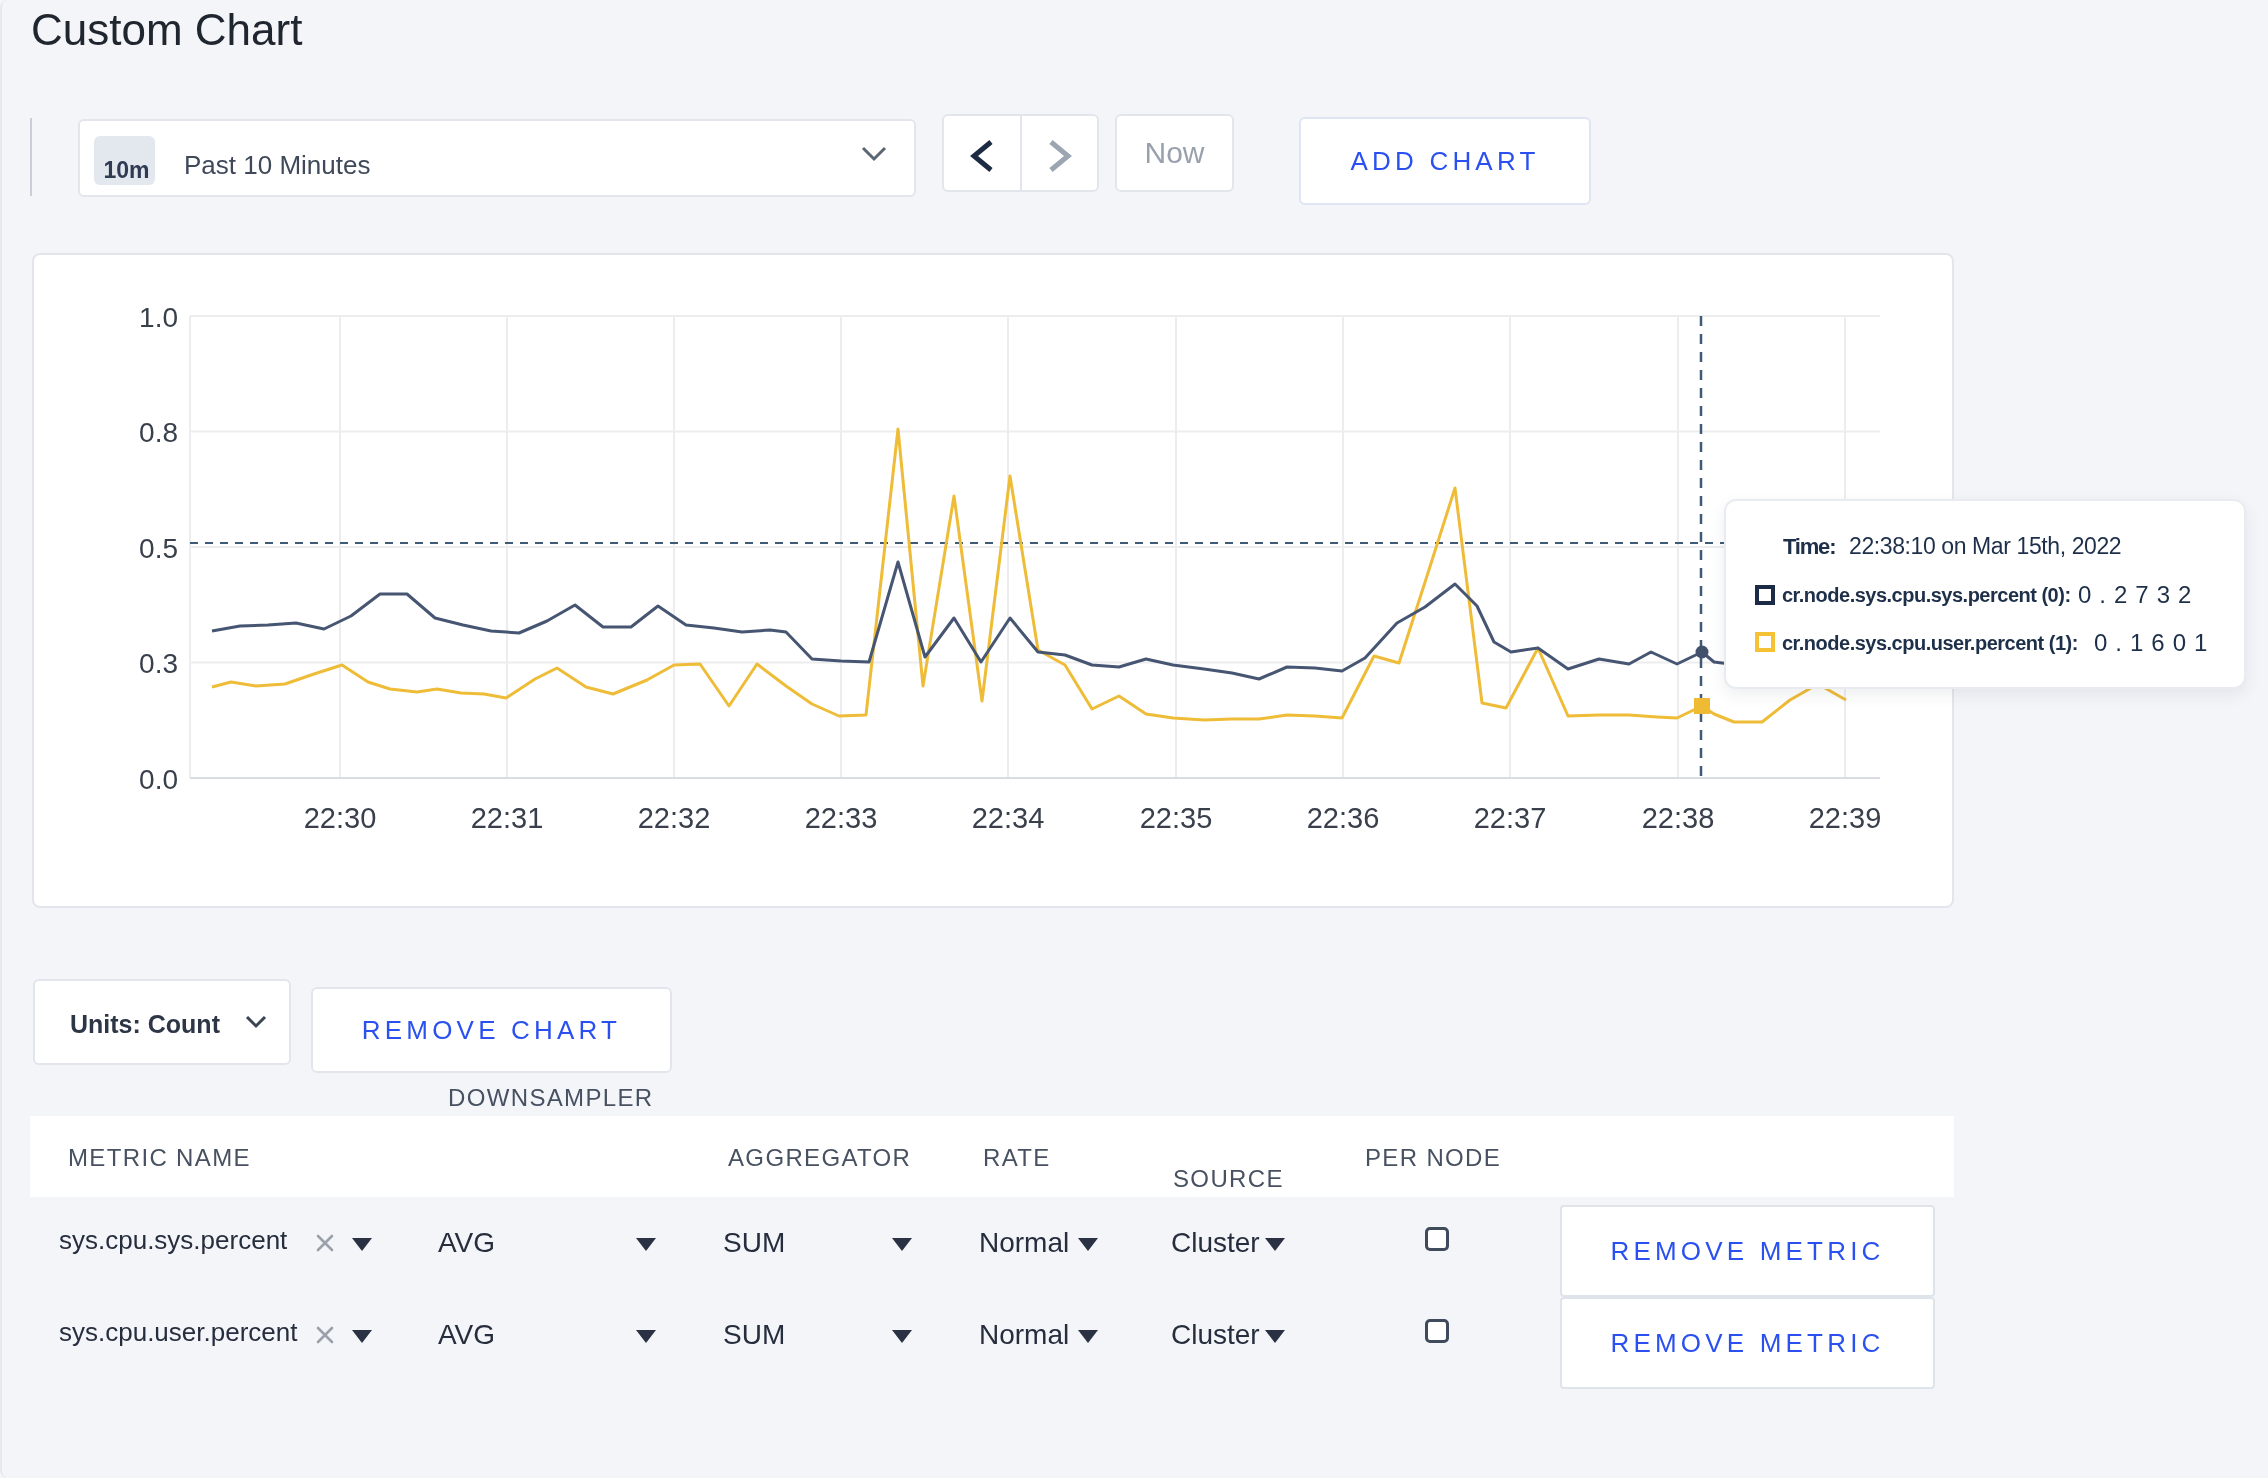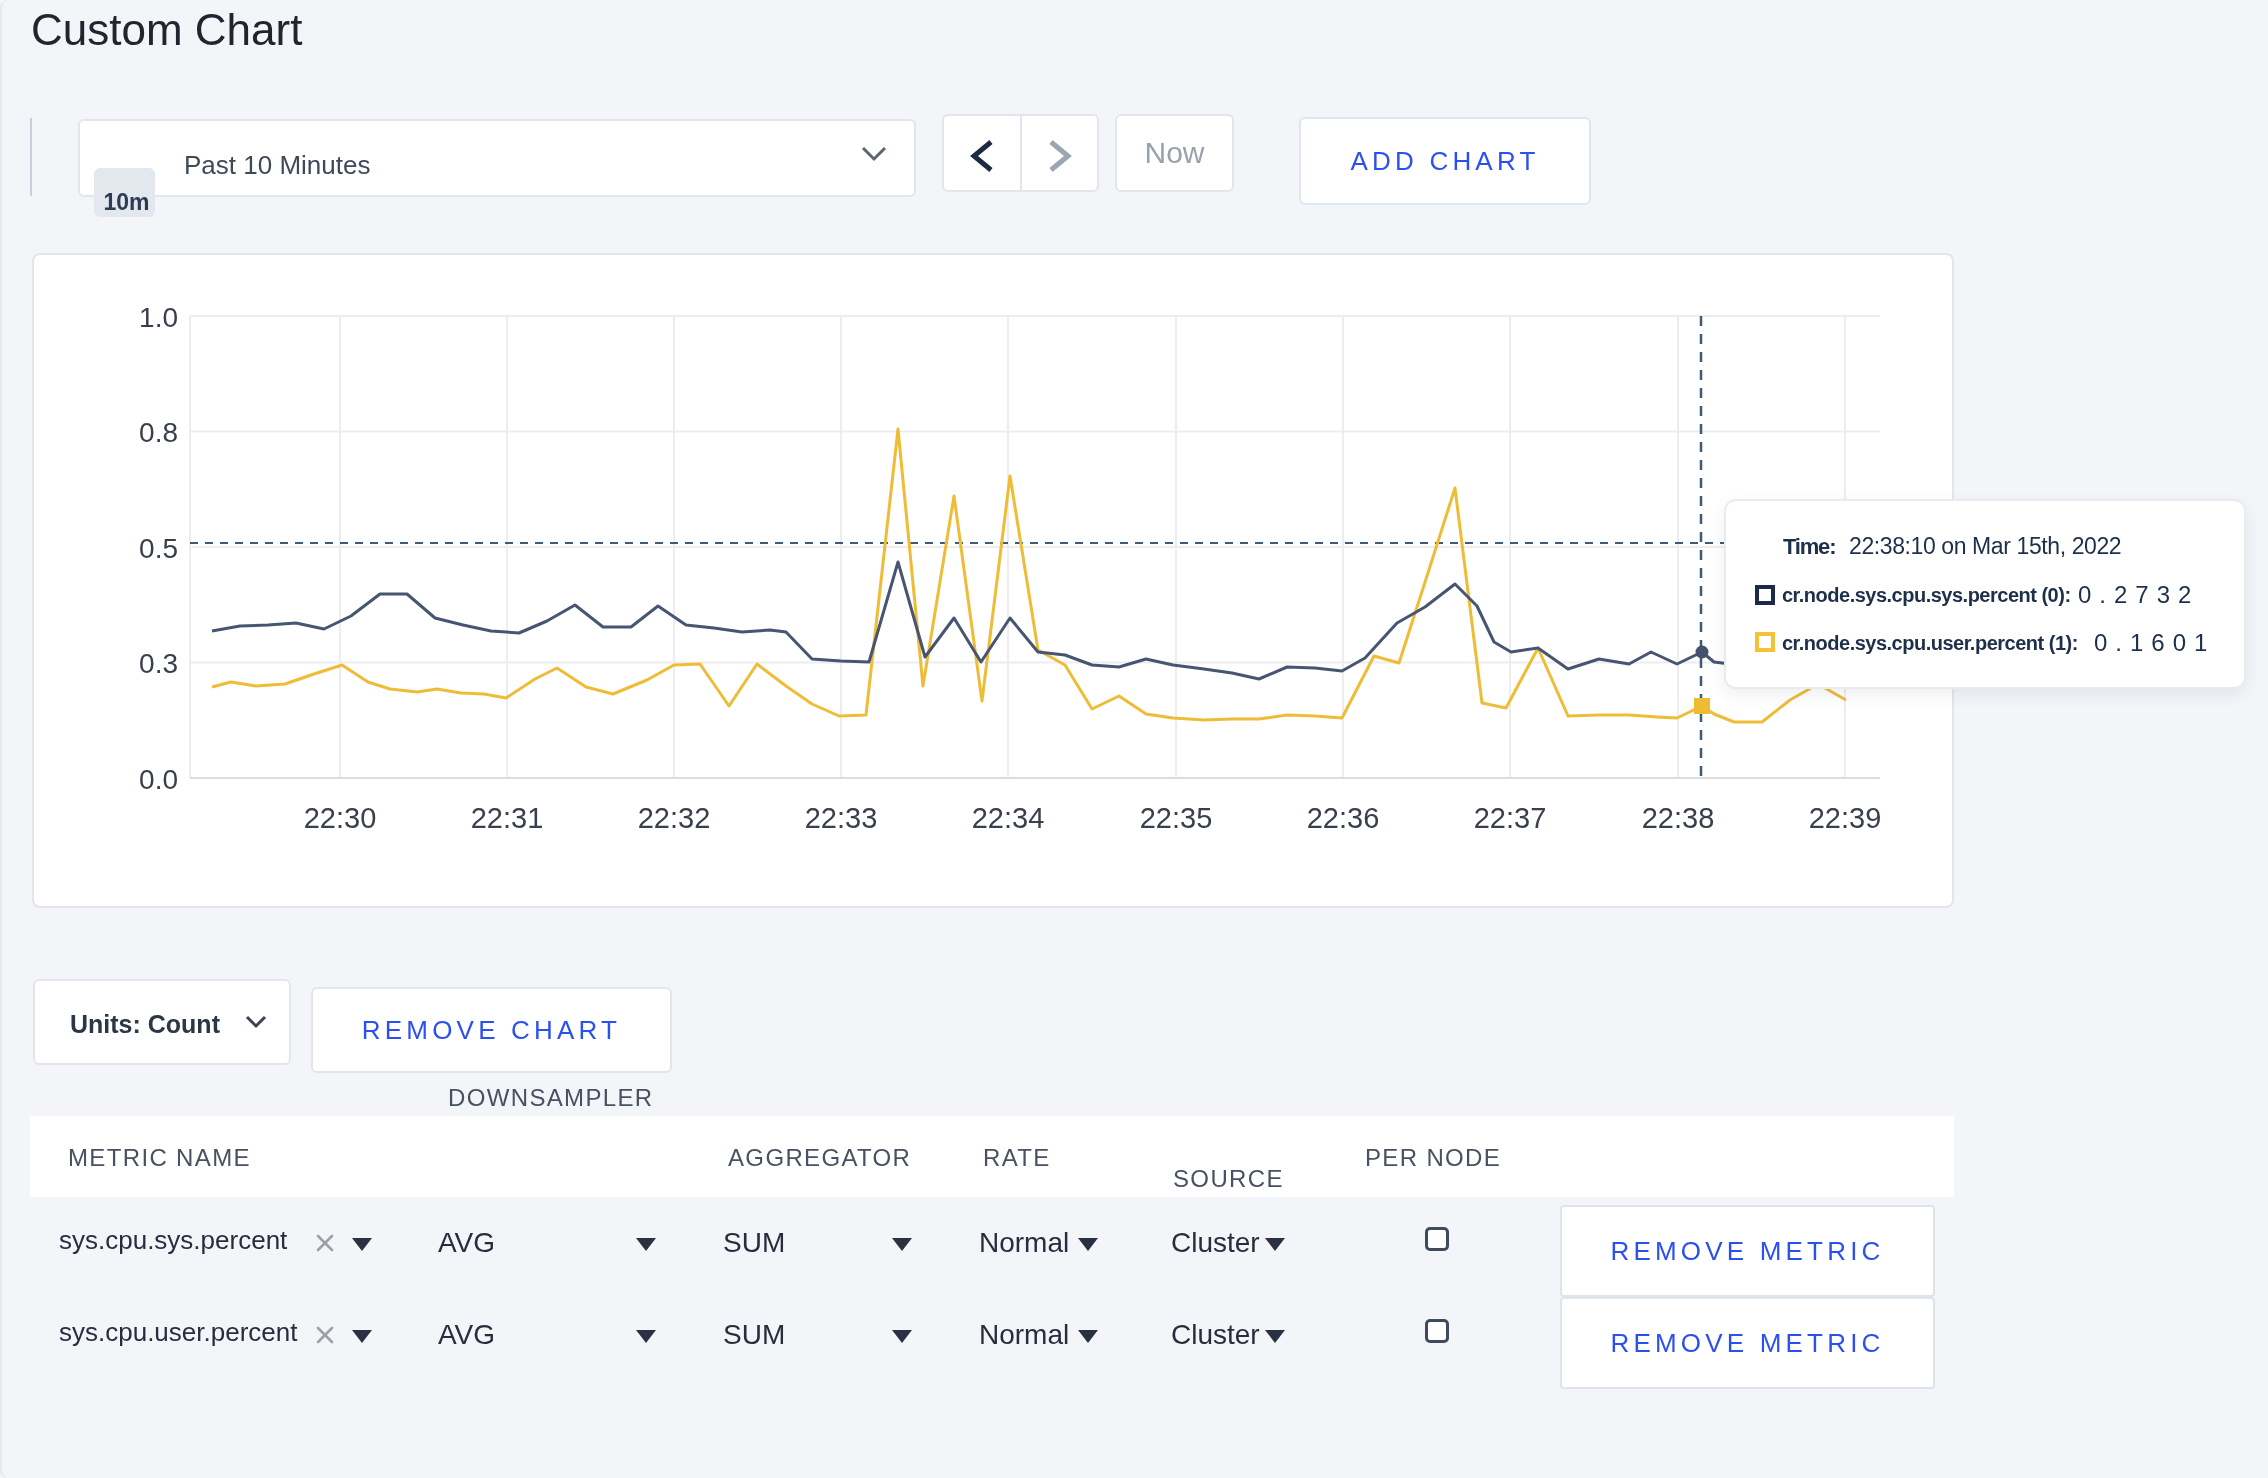--- a/index.html
+++ b/index.html
@@ -11,21 +11,21 @@
   .bluebtn { color:#2b50f0; letter-spacing:4.2px; font-size:26px; display:flex; align-items:center; justify-content:center;margin-top:8px; }
 </style>
 </head>
 <body>
 <div id="page">
 
   <div class="abs" style="left:29px; top:5px; font-size:44px; color:#20262f; font-weight:400;">Custom Chart</div>
 
   <div class="abs" style="left:28px; top:118px; width:2px; height:78px; background:#c9ced8;"></div>
   <div class="box" style="left:76px; top:119px; width:838px; height:78px;">
-    <div class="abs" style="left:14px; top:15px; width:61px; height:49px; background:#e3e7ee; border-radius:6px; display:flex; align-items:center; justify-content:center; padding:20px 0 0 4px; font-size:23px; font-weight:700; color:#2f3b52;margin-top:32px;">10m</div>
+    <div class="abs" style="left:14px; top:15px; width:61px; height:49px; background:#e3e7ee; border-radius:6px; display:flex; align-items:center; justify-content:center; padding:20px 0 0 4px; font-size:23px; font-weight:700; color:#2f3b52;">10m</div>
     <div class="abs" style="left:104px; top:0; height:74px; padding-top:14px; display:flex; align-items:center; font-size:26px; color:#3f4959;">Past 10 Minutes</div>
     <svg class="abs" style="left:779px; top:21px;" width="32" height="22">
         <polyline points="4,6 15,17 26,6" fill="none" stroke="#5c6673" stroke-width="3"></polyline>
       </svg>
   </div>
 
   <div class="box" style="left:940px; top:114px; width:157px; height:78px;">
     <div class="abs" style="left:76px; top:0; width:2px; height:74px; background:#e2e6ec;"></div>
     <svg class="abs" style="left:21px; top:23px;" width="32" height="36">
         <polyline points="26,3 9,17 26,31" fill="none" stroke="#1d2b42" stroke-width="5"></polyline>

